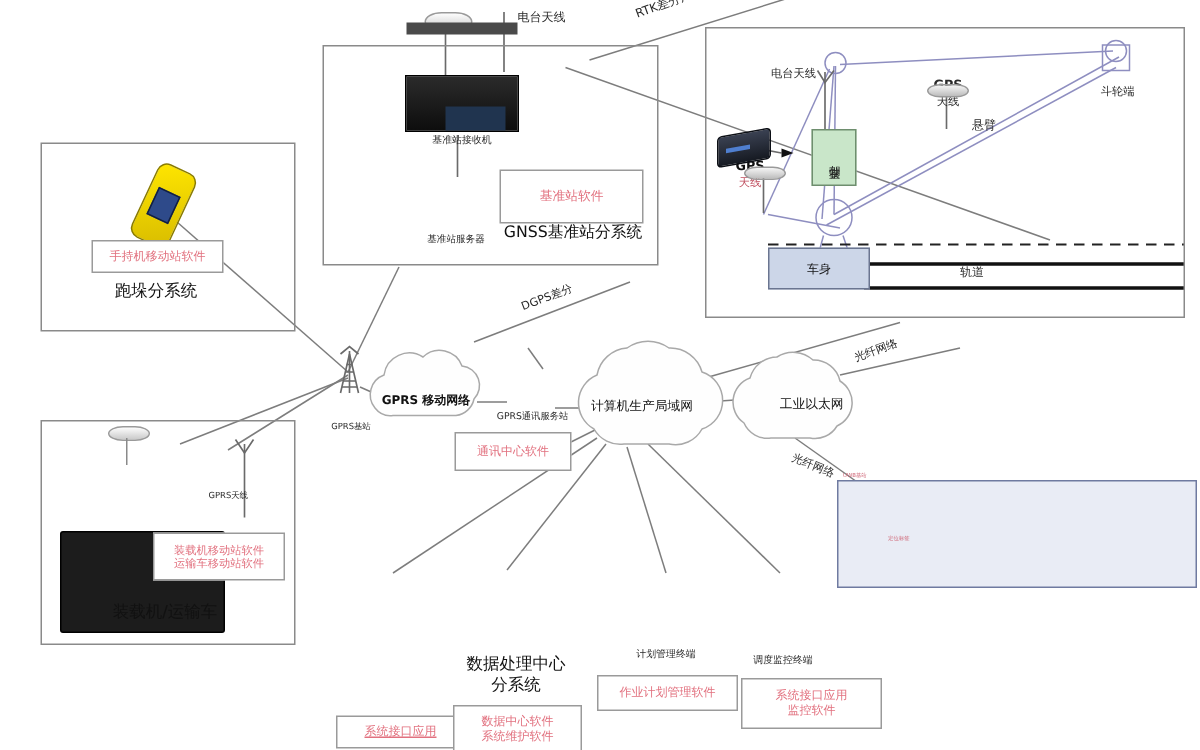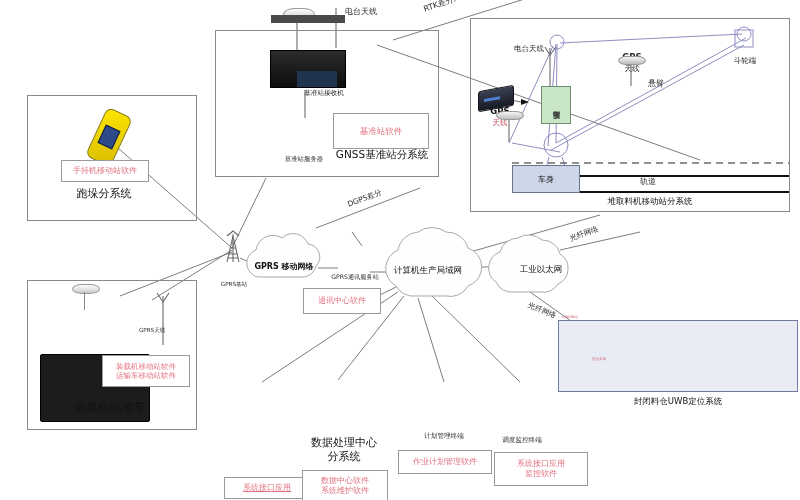--- a/index.html
+++ b/index.html
@@ -205,21 +205,21 @@
   </div>
   <div class="lbl blk" style="left:61px;top:186px;width:86px;font-size:11px;">跑垛分系统</div>
 
   <div class="panel" style="left:215px;top:30px;width:222px;height:145px;"></div>
   <div class="dev whiteant" style="left:283px;top:8px;"></div>
   <div class="lbl" style="left:345px;top:6px;font-size:8px;">电台天线</div>
   <div class="dev rcv" style="left:270px;top:50px;">
       <b></b>
       <i></i>
     </div>
-  <div class="lbl" style="left:274px;top:89px;width:100px;font-size:6.6px;">基准站接收机</div>
+  <div class="lbl" style="left:258px;top:89px;width:100px;font-size:6.6px;">基准站接收机</div>
   <div class="dev pc" style="left:283px;top:113px;"></div>
   <div class="lbl" style="left:258px;top:155px;width:92px;font-size:6.4px;">基准站服务器</div>
   <div class="swbox" style="left:333px;top:113px;width:94px;height:34px;font-size:8.5px;">
     <span>基准站软件</span>
   </div>
   <div class="lbl blk" style="left:330px;top:148px;width:104px;font-size:10.5px;">GNSS基准站分系统</div>
 
   <div class="lbl" style="left:424px;top:4px;font-size:8px;transform:rotate(-20deg);transform-origin:left center;">RTK差分广播</div>
 
   <div class="lbl" style="left:348px;top:200px;font-size:7.5px;transform:rotate(-21deg);transform-origin:left center;">DGPS差分</div>
@@ -243,21 +243,20 @@
               display:flex;align-items:center;justify-content:center;font-size:7.5px;color:#222;line-height:1.05;text-align:center;">
     <span style="writing-mode:vertical-rl;text-orientation:upright;">驾驶室</span>
   </div>
   <div class="lbl" style="left:648px;top:78px;font-size:8px;">悬臂</div>
   <div class="lbl" style="left:724px;top:56px;width:42px;font-size:7.5px;">斗轮端</div>
   <div style="position:absolute;left:512px;top:165px;width:66px;height:26px;background:#ccd6e8;border:1px solid #6a7590;
               display:flex;align-items:center;justify-content:center;font-size:8px;color:#111;">
     <span>车身</span>
   </div>
   <div class="lbl" style="left:640px;top:176px;font-size:8px;">轨道</div>
-  <div class="lbl blk" style="left:560px;top:196px;width:180px;font-size:8.5px;">堆取料机移动站分系统</div>
 
   <div class="panel" style="left:27px;top:280px;width:168px;height:148px;"></div>
   <div class="dev whiteant" style="left:72px;top:284px;width:26px;height:8px;"></div>
   <div style="position:absolute;left:84px;top:292px;width:1px;height:18px;background:#8a8a8a;"></div>
   <div class="dev loader" style="left:40px;top:312px;"></div>
   <div class="lbl" style="left:139px;top:327px;font-size:5.6px;">GPRS天线</div>
   <div class="swbox" style="left:102px;top:355px;width:86px;height:30px;font-size:7.5px;">
     <span>装载机移动站软件</span>
     <span>运输车移动站软件</span>
   </div>
@@ -271,21 +270,20 @@
     <span>通讯中心软件</span>
   </div>
   <div class="lbl blk" style="left:380px;top:265px;width:96px;font-size:8.5px;">计算机生产局域网</div>
   <div class="lbl blk" style="left:498px;top:264px;width:86px;font-size:8.5px;">工业以太网</div>
   <div class="lbl" style="left:570px;top:234px;font-size:7.5px;transform:rotate(-20deg);transform-origin:left center;">光纤网络</div>
   <div class="lbl" style="left:528px;top:300px;font-size:7.5px;transform:rotate(22deg);transform-origin:left center;">光纤网络</div>
 
   <div class="silo" style="left:558px;top:320px;width:238px;height:70px;"></div>
   <div class="tag" style="left:562px;top:315px;">UWB基站</div>
   <div class="tag" style="left:592px;top:357px;">定位标签</div>
-  <div class="lbl blk" style="left:585px;top:396px;width:186px;font-size:8.5px;">封闭料仓UWB定位系统</div>
 
   <div class="swbox" style="left:224px;top:477px;width:84px;height:20px;font-size:8px;text-decoration:underline;">
     <span>系统接口应用</span>
   </div>
 
   <div class="lbl blk" style="left:296px;top:436px;width:96px;font-size:11px;line-height:1.25;">
     <span>数据处理中心</span><br>
     <span>分系统</span>
   </div>
   <div class="swbox" style="left:302px;top:470px;width:84px;height:30px;font-size:8px;">

